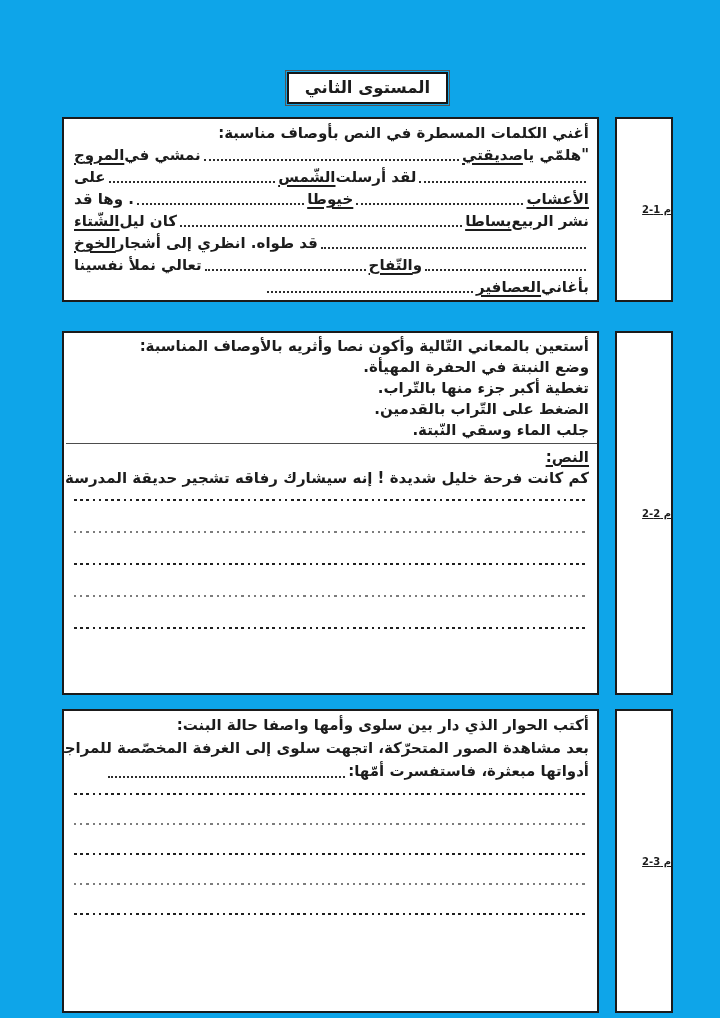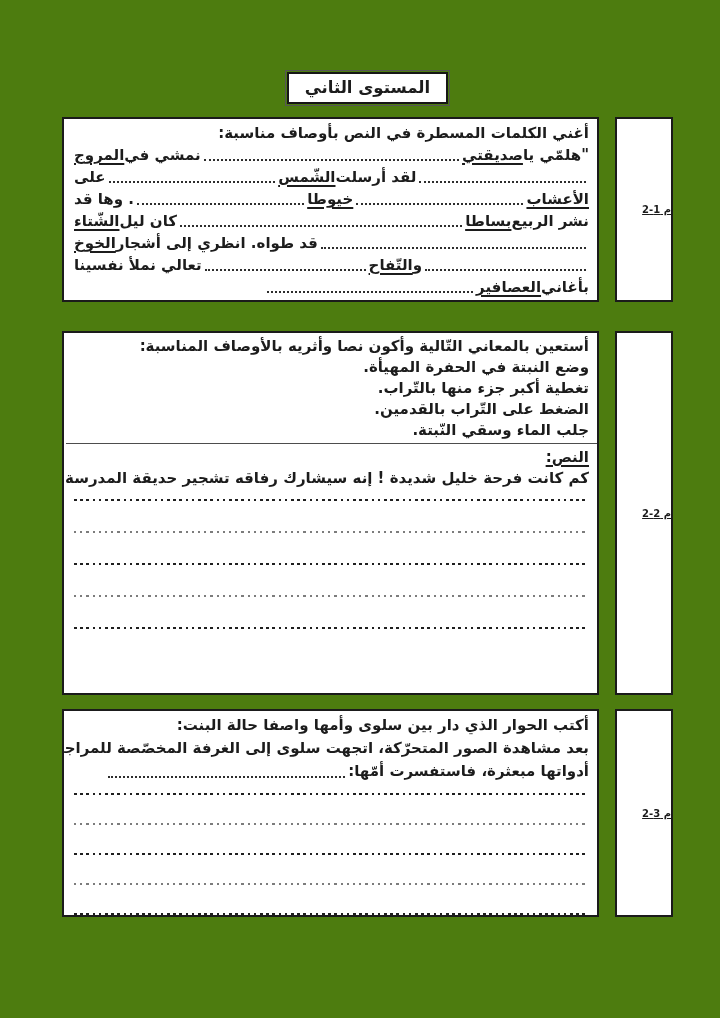--- a/index.html
+++ b/index.html
@@ -1,30 +1,30 @@
 <!DOCTYPE html>
 <html lang="ar"><head>
 <meta charset="utf-8">
 <style>
   html,body{margin:0;padding:0;background:#ffffff;}
   body{width:720px;height:1018px;overflow:hidden;
        font-family:"DejaVu Sans","Liberation Sans",sans-serif;
        color:#1c1c1c;-webkit-font-smoothing:antialiased;}
   .page{box-sizing:border-box;width:720px;height:1018px;
-        padding:72px 47px 0 62px;background:#4d7c0f;}
+        padding:72px 47px 0 62px;background:#0ea5e9;}
   
   .title-row{display:flex;justify-content:center;margin-bottom:13px;}
   .title-box{border:2px solid #161616;outline:1px solid #555;outline-offset:1px;
              padding:4px 16px 5px;font-weight:700;font-size:16.5px;
              direction:rtl;letter-spacing:.2px;background:#fff;}
   
   .ex{display:flex;gap:16px;box-sizing:border-box;}
   .ex1{height:185px;margin-bottom:29px;}
   .ex2{height:364px;margin-bottom:14px;}
-  .ex3{height:208px;}
+  .ex3{height:304px;}
   .cell{border:2px solid #1b1b1b;background:#fff;box-sizing:border-box;}
   .content{flex:1;padding:3px 8px 4px 10px;direction:rtl;text-align:right;
            font-weight:700;font-size:15px;overflow:hidden;}
   .labelcol{width:58px;display:flex;align-items:center;justify-content:flex-start;
             font-weight:700;font-size:10px;direction:rtl;text-decoration:underline;}
   
   .line{display:flex;align-items:flex-end;line-height:22px;white-space:nowrap;}
   .ex2 .line{line-height:21px;}
   .ex3 .line{line-height:23px;}
   .seg-t,.seg-u{flex:0 0 auto;}

